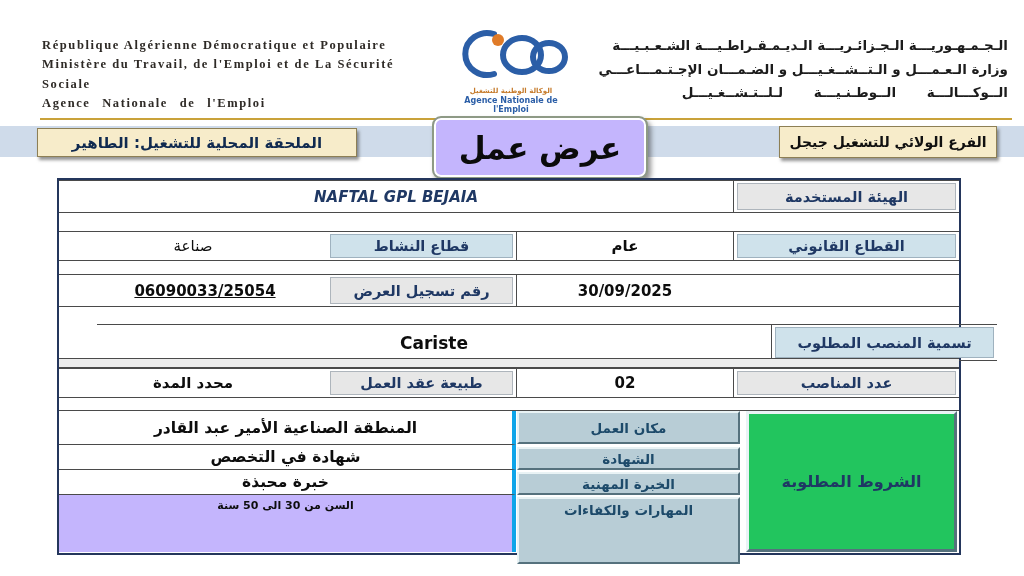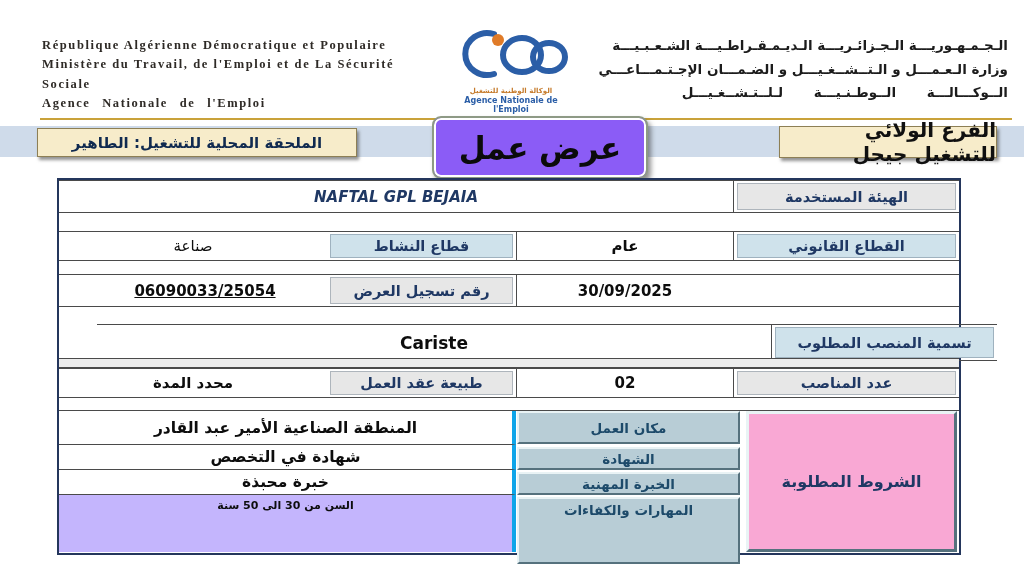--- a/index.html
+++ b/index.html
@@ -26,24 +26,24 @@
   .gold-rule{position:absolute;left:40px;top:118px;width:972px;height:2px;background:#c9a23a;}
   
   .blue-bar{position:absolute;left:0;top:126px;width:1024px;height:31px;background:#cfdbea;}
   .cream-box{
     position:absolute;background:#f7ecca;border:1.5px solid #8d7f55;
     box-shadow:2px 3px 3px rgba(60,60,60,.55);
     display:flex;align-items:center;justify-content:center;
     font-weight:bold;direction:rtl;color:#102a50;
   }
   .cream-left{left:37px;top:128px;width:318px;height:27px;font-size:15px;}
-  .cream-right{left:779px;top:126px;width:216px;height:30px;font-size:20px;color:#101010;}
+  .cream-right{left:779px;top:126px;width:216px;height:30px;font-size:14px;color:#101010;}
   .green-box{
     position:absolute;left:432px;top:116px;width:212px;height:59px;
-    background:#8b5cf6;border:2px solid #8e9a85;border-radius:9px;
+    background:#c4b5fd;border:2px solid #8e9a85;border-radius:9px;
     box-shadow:inset 0 0 0 2px #ffffff, 3px 4px 5px rgba(40,40,40,.5);
     display:flex;align-items:center;justify-content:center;
     font-size:31px;font-weight:bold;color:#0b0b0b;direction:rtl;text-align:center;
   }
   
   .tbl{position:absolute;left:57px;top:178px;width:900px;height:373px;border:2px solid #24365c;background:#ffffff;}
   .row{position:absolute;left:0;width:900px;border-top:1px solid #4a4a4a;border-bottom:1px solid #4a4a4a;box-sizing:border-box;}
   .cell{position:absolute;top:0;height:100%;display:flex;align-items:center;justify-content:center;box-sizing:border-box;}
   .vl{border-left:1px solid #4a4a4a;}
   .label-box{
@@ -52,21 +52,21 @@
     border:1px solid rgba(70,90,110,.35);
   }
   .lb-blue{background:#cfe2eb;}
   .lb-grey{background:#e7e7e7;}
   .val{font-weight:bold;color:#0d0d0d;font-size:15px;direction:rtl;}
   .val-en{font-style:italic;color:#1f3864;font-weight:bold;font-size:15px;direction:ltr;}
   .thin-row{position:absolute;left:0;width:900px;height:10px;background:#ececec;border-top:1px solid #4a4a4a;border-bottom:1px solid #4a4a4a;box-sizing:border-box;}
   
   .req-big{
     position:absolute;left:687px;top:230px;width:211px;height:141px;box-sizing:border-box;
-    background:#f9a8d4;
+    background:#22c55e;
     border-top:3px solid #e9f3f5;border-left:3px solid #e9f3f5;
     border-bottom:3px solid #55717d;border-right:3px solid #55717d;
     display:flex;align-items:center;justify-content:center;
     font-weight:bold;font-size:16px;color:#1f3864;direction:rtl;
   }
   .req-sub{
     position:absolute;left:458px;width:223px;box-sizing:border-box;
     background:#b8cdd6;
     border-top:2px solid #e9f3f5;border-left:2px solid #e9f3f5;
     border-bottom:2px solid #55717d;border-right:2px solid #55717d;

